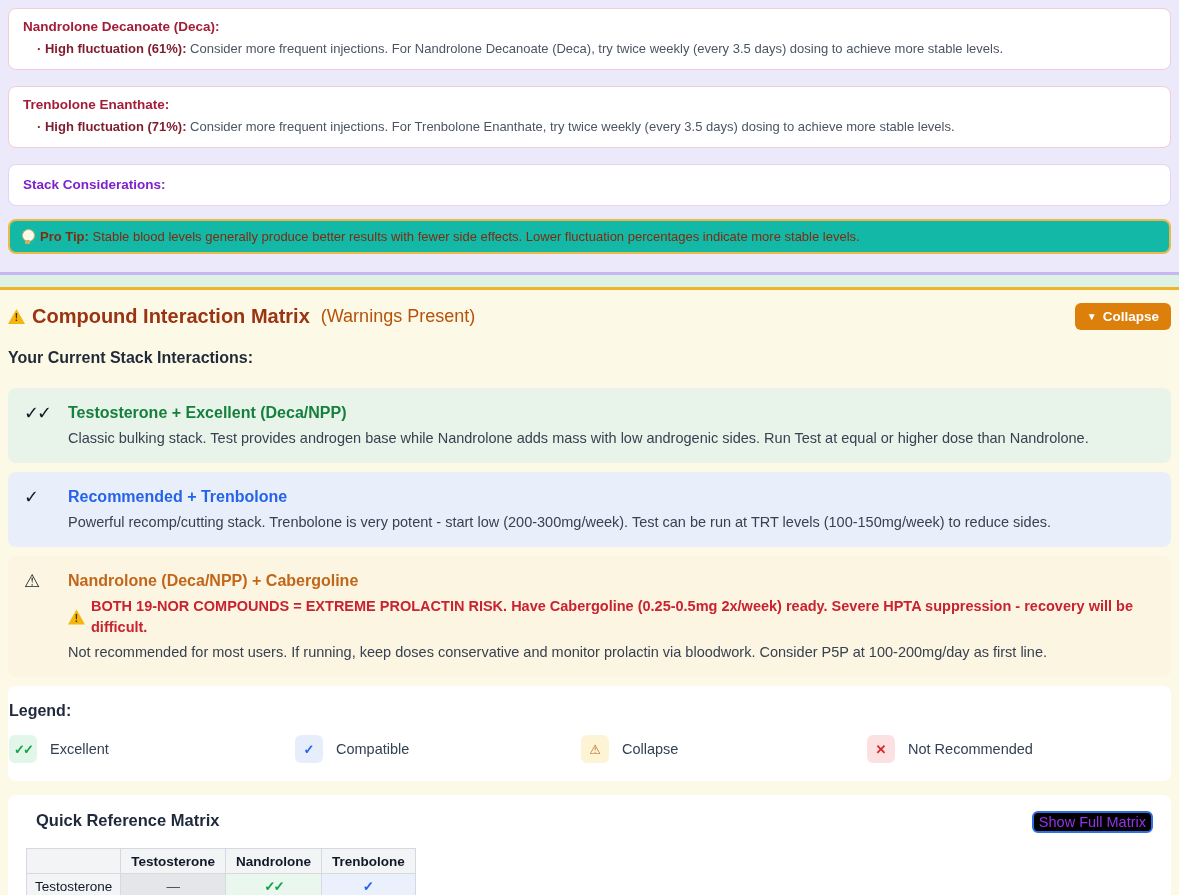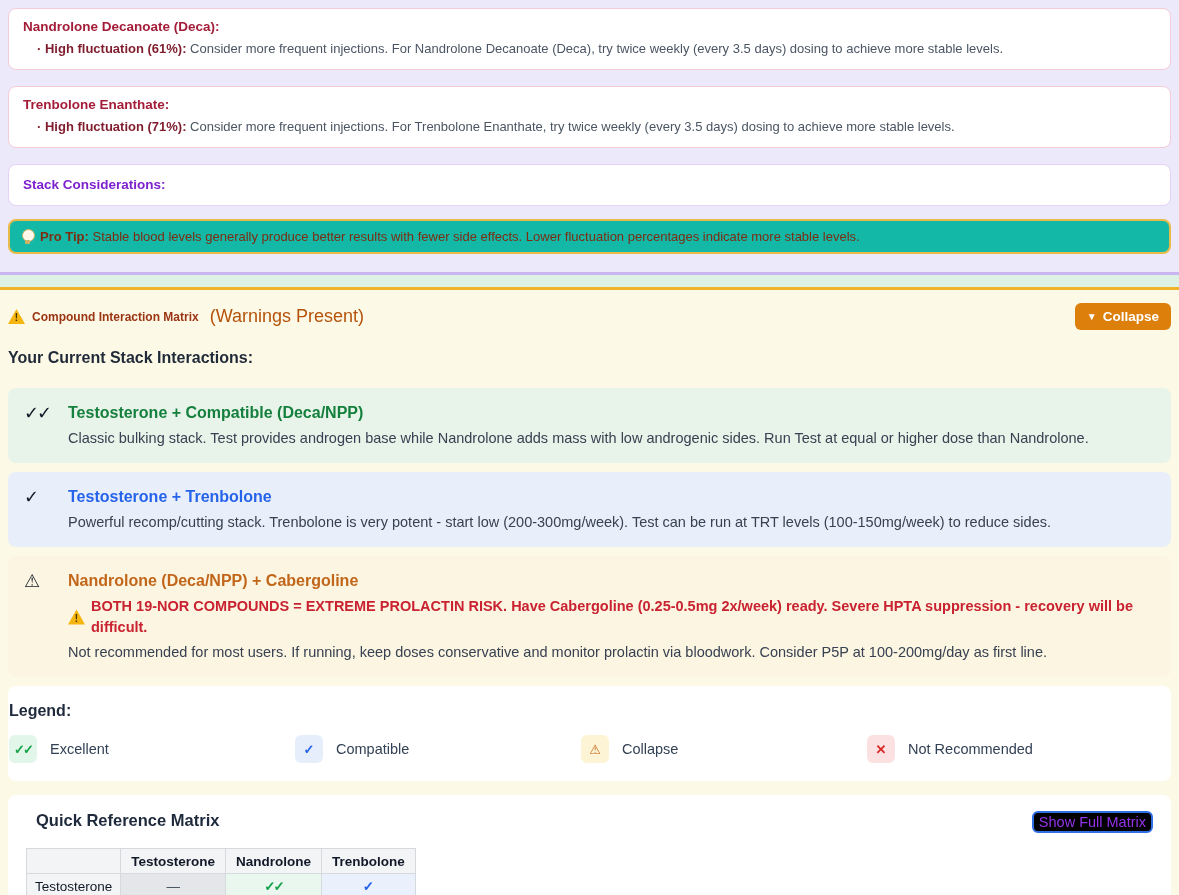--- a/index.html
+++ b/index.html
@@ -58,21 +58,21 @@
 
   
   .main-section {
     background:#fdf9e7;
     border-top:3px solid #f0b32c;
     padding:13px 8px 8px 8px;
     min-height:630px;
   }
   .matrix-header { display:flex; align-items:center; justify-content:space-between; margin-bottom:19px; }
   .matrix-header-left { display:flex; align-items:center; gap:7px; }
-  .matrix-header-title { color:#9a3412; font-size:12px; font-weight:bold; }
+  .matrix-header-title { color:#9a3412; font-size:20px; font-weight:bold; }
   .matrix-header-sub { color:#b45309; font-size:18px; margin-left:4px; }
   .tri-warn {
     display:inline-block; width:17px; height:15px; position:relative; flex:0 0 auto;
   }
   .tri-warn::before {
     content:""; position:absolute; inset:0;
     background:#f5b50f;
     clip-path:polygon(50% 0, 100% 100%, 0 100%);
   }
   .tri-warn::after {
@@ -191,29 +191,29 @@
         <span class="collapse-arrow">▼</span>
         <span>Collapse</span>
       </button>
     </div>
 
     <div class="stack-heading">Your Current Stack Interactions:</div>
 
     <div class="interaction-card excellent">
       <div class="ic-icon">✓✓</div>
       <div class="ic-body">
-        <div class="ic-title green">Testosterone + Compatible (Deca/NPP)</div>
+        <div class="ic-title green">Testosterone + Excellent (Deca/NPP)</div>
         <div class="ic-desc">Classic bulking stack. Test provides androgen base while Nandrolone adds mass with low androgenic sides. Run Test at equal or higher dose than Nandrolone.</div>
       </div>
     </div>
 
     <div class="interaction-card compatible">
       <div class="ic-icon">✓</div>
       <div class="ic-body">
-        <div class="ic-title blue">Testosterone + Trenbolone</div>
+        <div class="ic-title blue">Recommended + Trenbolone</div>
         <div class="ic-desc">Powerful recomp/cutting stack. Trenbolone is very potent - start low (200-300mg/week). Test can be run at TRT levels (100-150mg/week) to reduce sides.</div>
       </div>
     </div>
 
     <div class="interaction-card caution">
       <div class="ic-icon" style="letter-spacing:0;">⚠</div>
       <div class="ic-body">
         <div class="ic-title orange">Nandrolone (Deca/NPP) + Cabergoline</div>
         <div class="ic-warning">
           <span class="tri-warn"></span>

